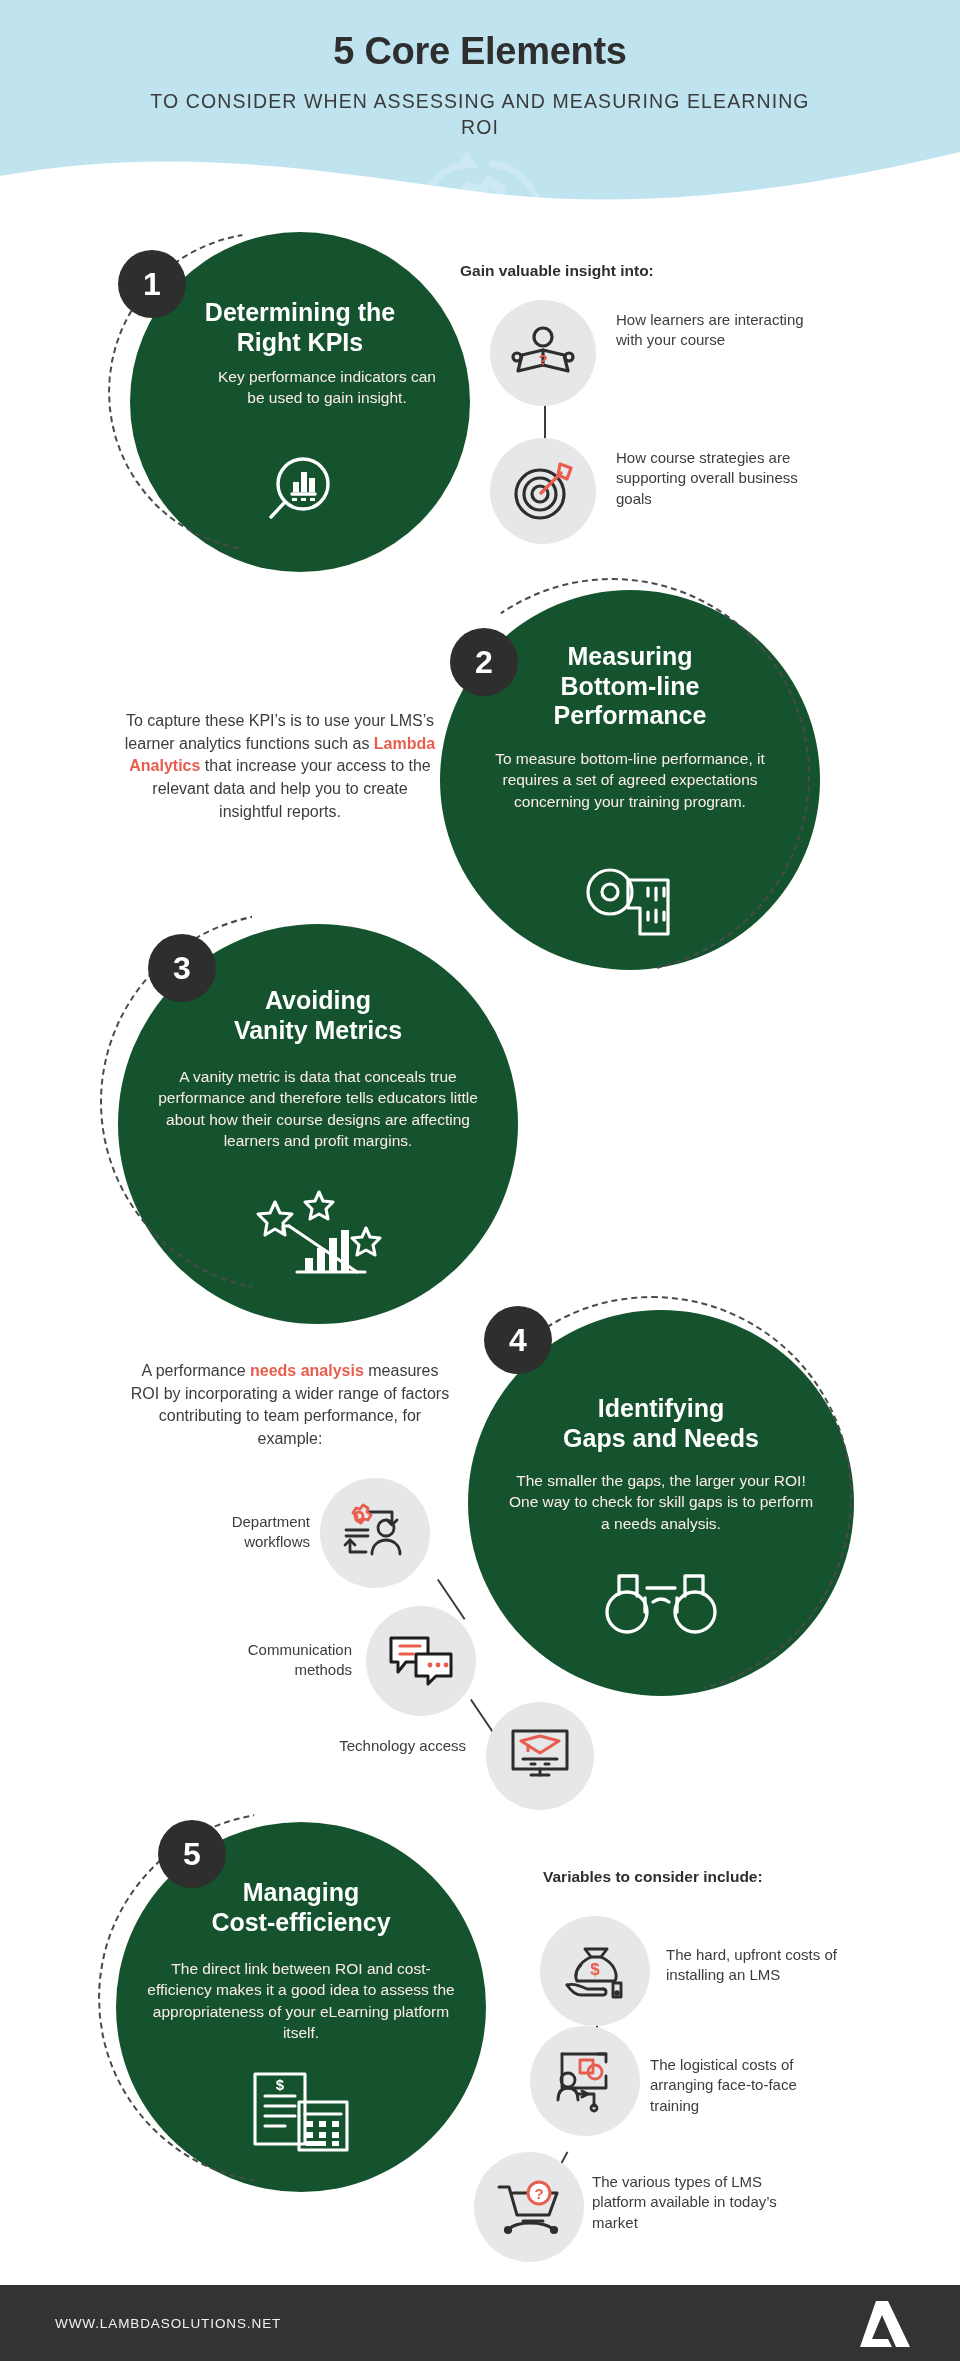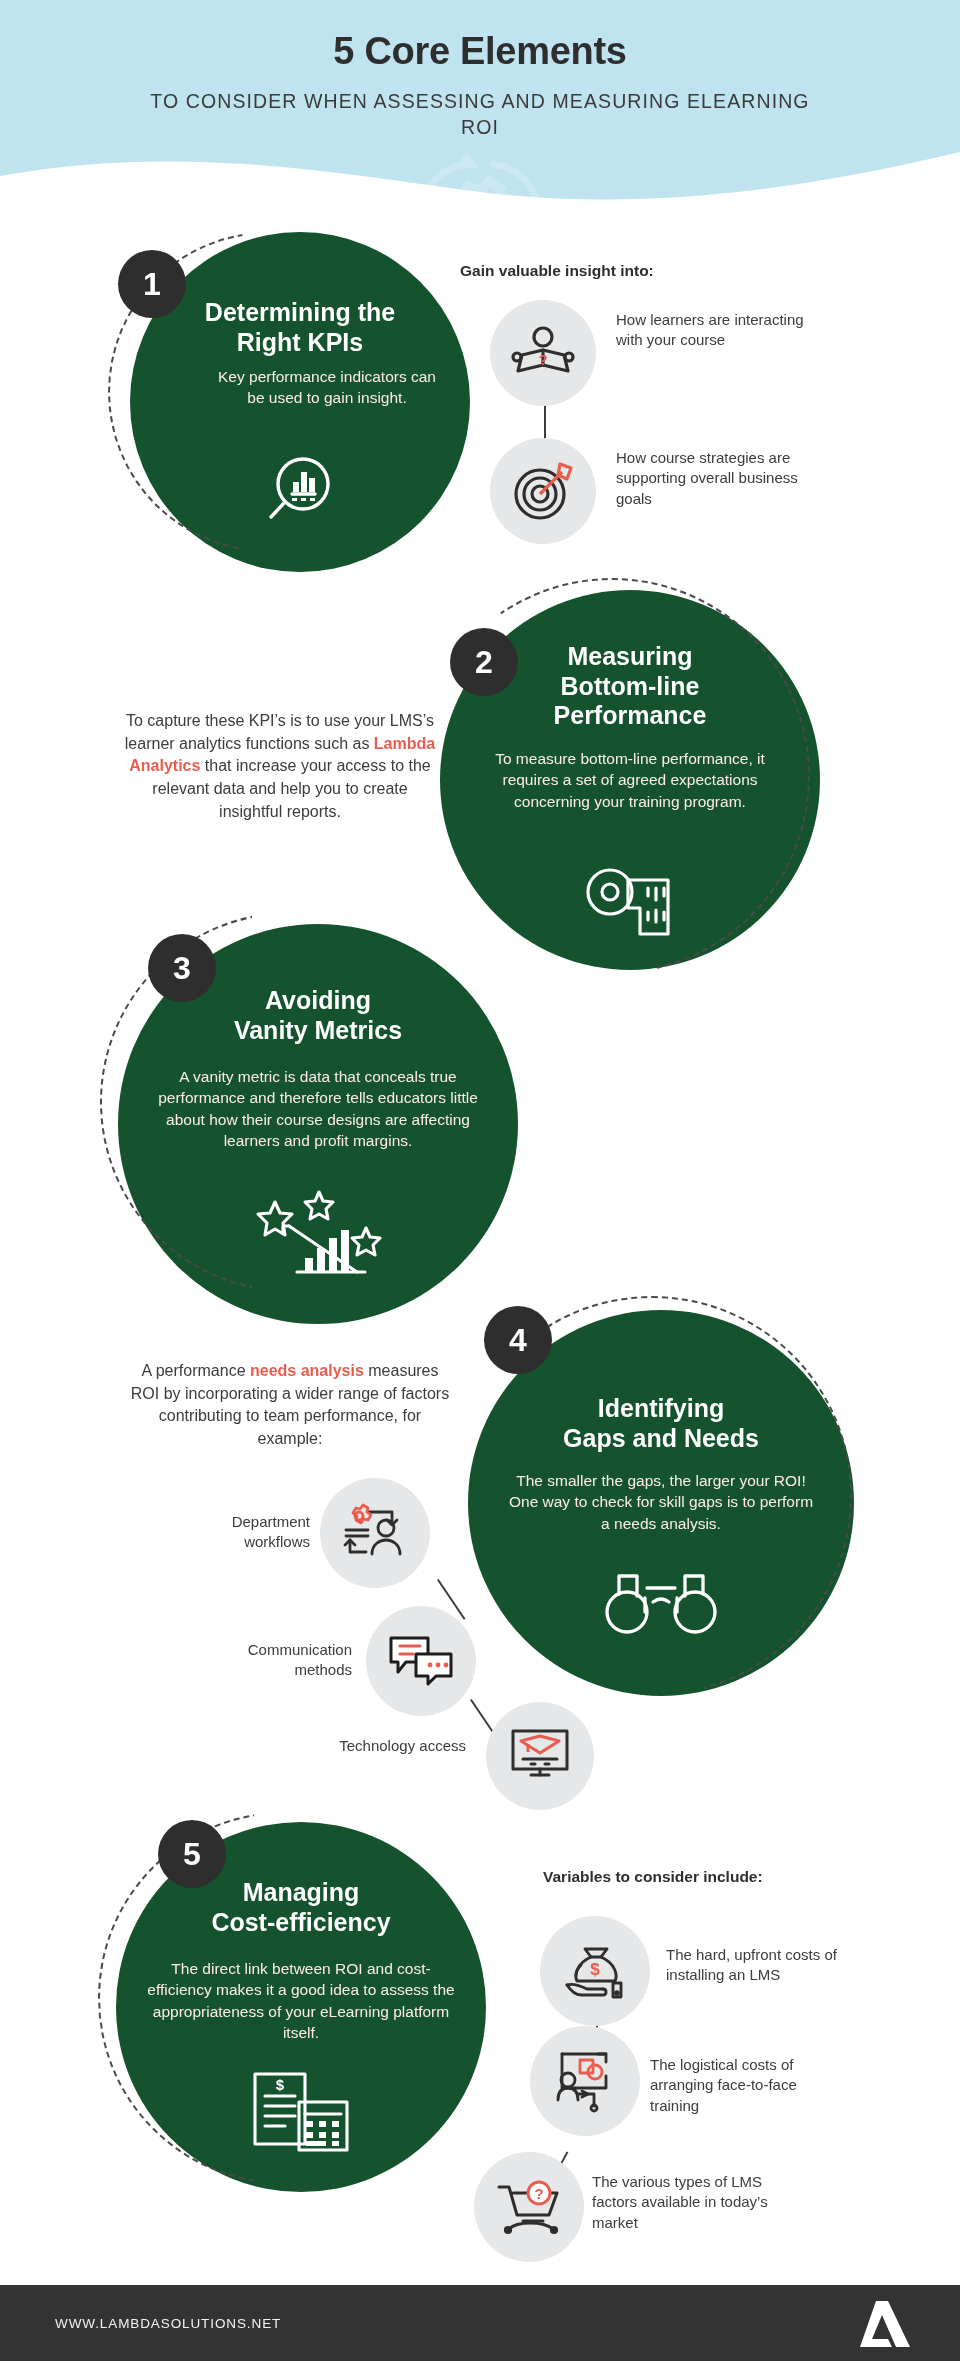--- a/index.html
+++ b/index.html
@@ -472,21 +472,21 @@
         <path d="M4 6 L14 6 L22 34 L54 34 L62 12 L18 12"></path>
         <line x1="28" y1="40" x2="48" y2="40"></line>
         <path d="M14 48 C22 40 48 40 58 48"></path>
         <circle cx="13" cy="49" r="2.6" fill="#2e2e2e"></circle>
         <circle cx="59" cy="49" r="2.6" fill="#2e2e2e"></circle>
       </g>
       <circle cx="44" cy="12" r="11" fill="#ffffff" stroke="#e85d4e" stroke-width="3"></circle>
       <text x="44" y="18" font-family="Liberation Sans, sans-serif" font-size="15" font-weight="bold" fill="#e85d4e" text-anchor="middle">?</text>
     </svg>
   </div>
-  <div class="side-text" style="left:592px; top:2172px; width:190px;">The various types of LMS factors available in today’s market</div>
+  <div class="side-text" style="left:592px; top:2172px; width:190px;">The various types of LMS platform available in today’s market</div>
 
   <div class="footer">
     <div class="footer-url">WWW.LAMBDASOLUTIONS.NET</div>
     <div class="footer-logo">
       <svg width="54" height="50" viewBox="0 0 54 50">
         <path d="M18 2 L30 2 L52 48 L38 48 L24 16 L14 40 L30 40 L34 48 L2 48 Z" fill="#ffffff"></path>
       </svg>
     </div>
   </div>
 

